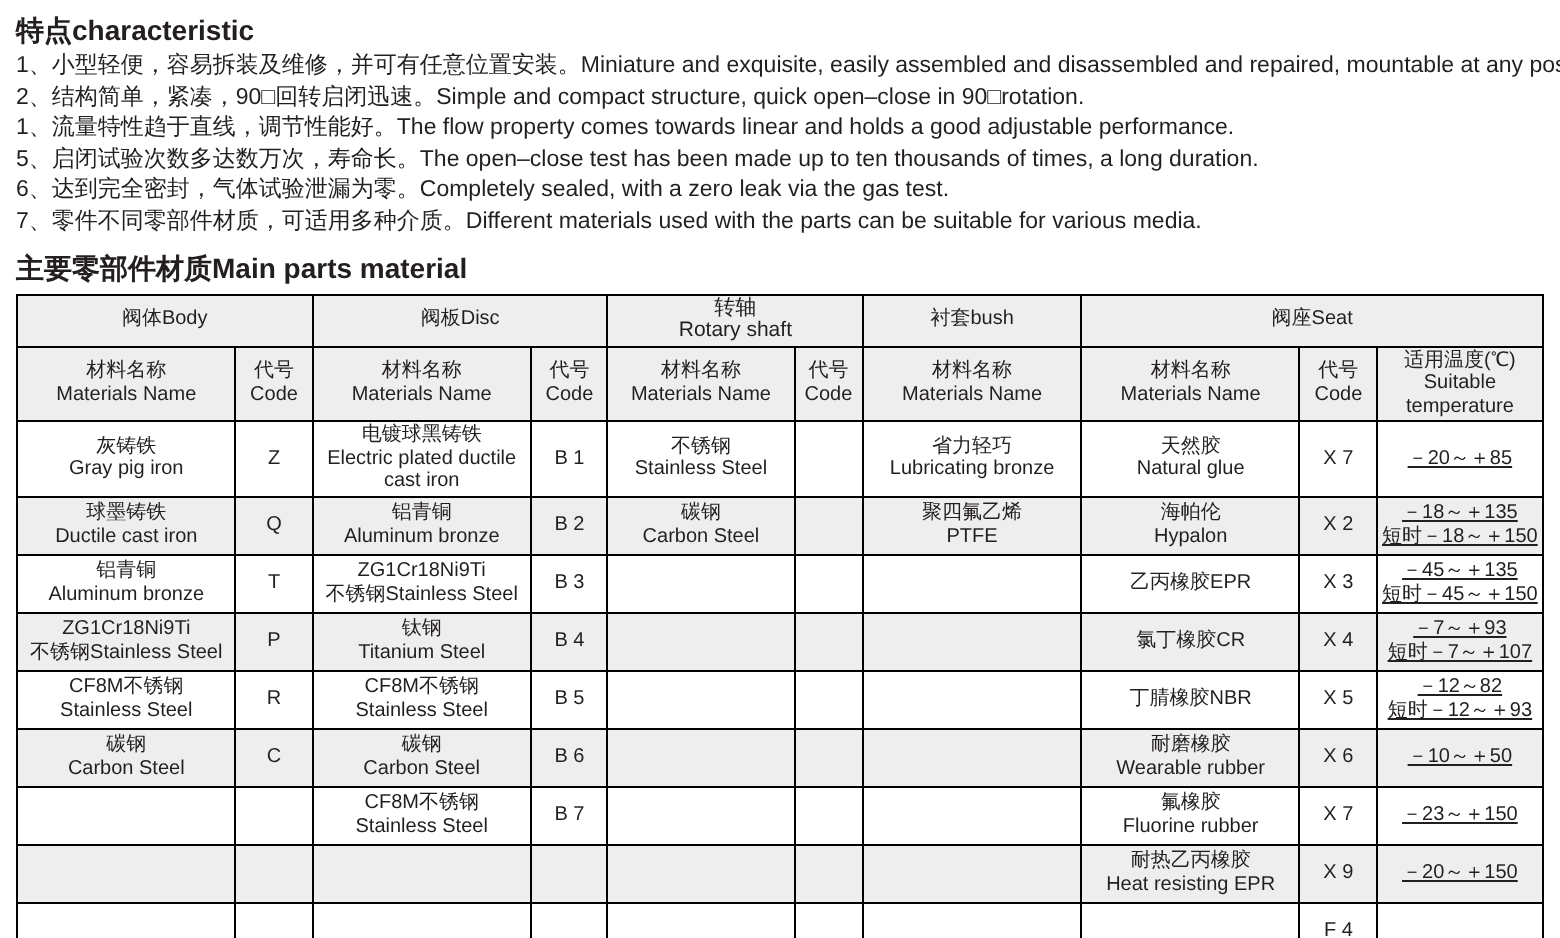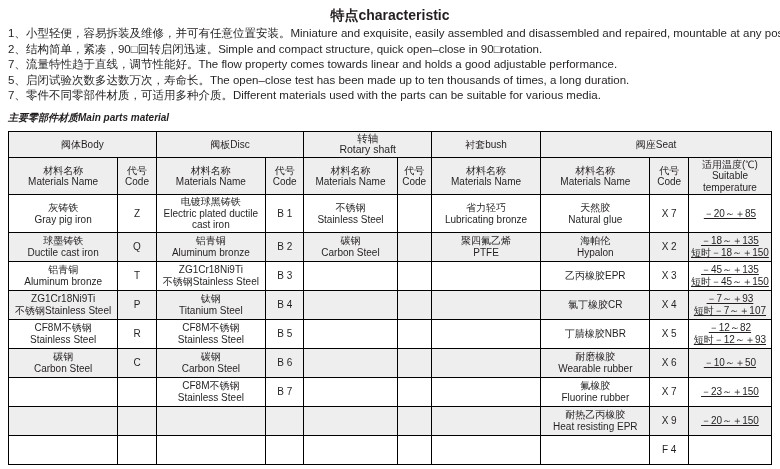--- a/index.html
+++ b/index.html
@@ -12,34 +12,32 @@
     color: #231f20;
     overflow: hidden;
   }
   .page { padding: 6px 8px 0 8px; }
 
   .section-title {
     font-size: 14px;
     font-weight: bold;
     line-height: 18px;
     margin: 0 0 2px 0;
-    text-align: center;
   }
   .feature-list { margin: 0 0 4px 0; }
   .feature-line {
     font-size: 11.5px;
     line-height: 15.6px;
     white-space: nowrap;
   }
   .section-title2 {
-    font-size: 10px;
+    font-size: 14px;
     font-weight: bold;
     line-height: 20px;
     margin: 3px 0 3px 0;
-    font-style: italic;
   }
 
   table.parts {
     border-collapse: collapse;
     table-layout: fixed;
     width: 764px;
     margin: 0 auto;
   }
   table.parts td, table.parts th {
     border: 1px solid #000;
@@ -75,22 +73,23 @@
 </head>
 <body>
 
 <div class="page">
 
   <h1 class="section-title">特点characteristic</h1>
 
   <div class="feature-list">
     <div class="feature-line">1、小型轻便，容易拆装及维修，并可有任意位置安装。Miniature and exquisite, easily assembled and disassembled and repaired, mountable at any position.</div>
     <div class="feature-line">2、结构简单，紧凑，90□回转启闭迅速。Simple and compact structure, quick open–close in 90□rotation.</div>
-    <div class="feature-line">7、流量特性趋于直线，调节性能好。The flow property comes towards linear and holds a good adjustable performance.</div>
+    <div class="feature-line">1、流量特性趋于直线，调节性能好。The flow property comes towards linear and holds a good adjustable performance.</div>
     <div class="feature-line">5、启闭试验次数多达数万次，寿命长。The open–close test has been made up to ten thousands of times, a long duration.</div>
+    <div class="feature-line">6、达到完全密封，气体试验泄漏为零。Completely sealed, with a zero leak via the gas test.</div>
     <div class="feature-line">7、零件不同零部件材质，可适用多种介质。Different materials used with the parts can be suitable for various media.</div>
   </div>
 
   <h2 class="section-title2">主要零部件材质Main parts material</h2>
 
   <table class="parts">
     <colgroup>
       <col class="name-col">
         <col class="code-col">
       <col class="name-col">

